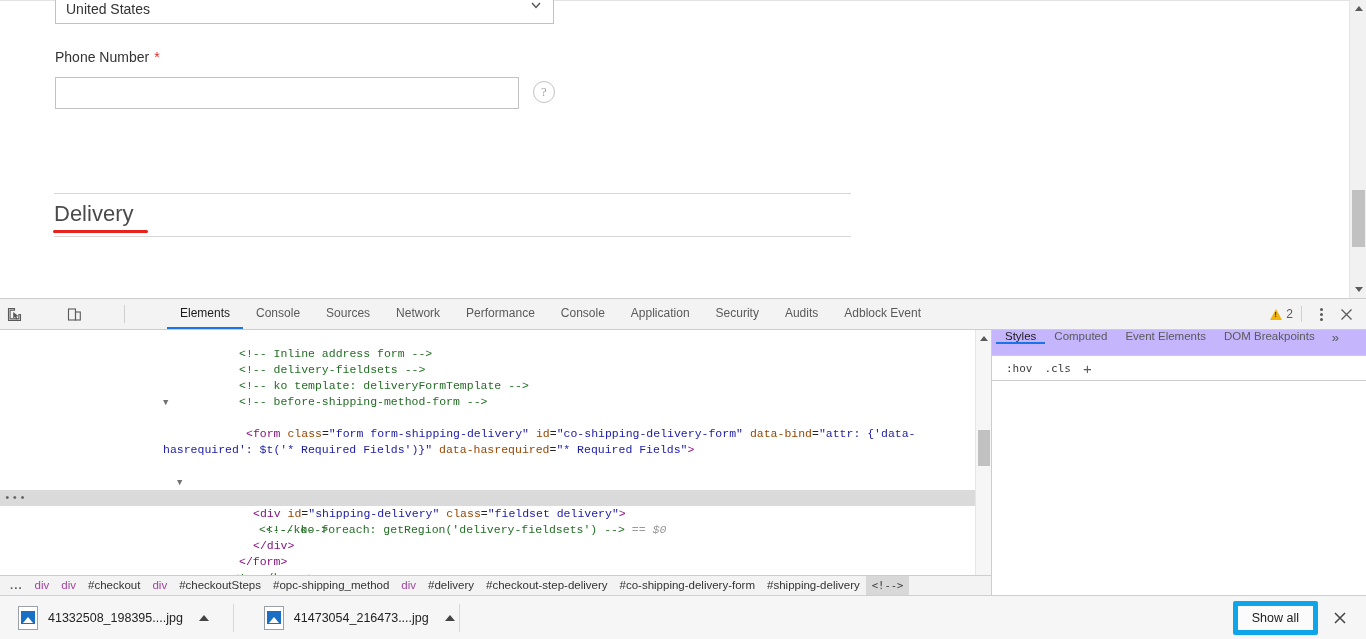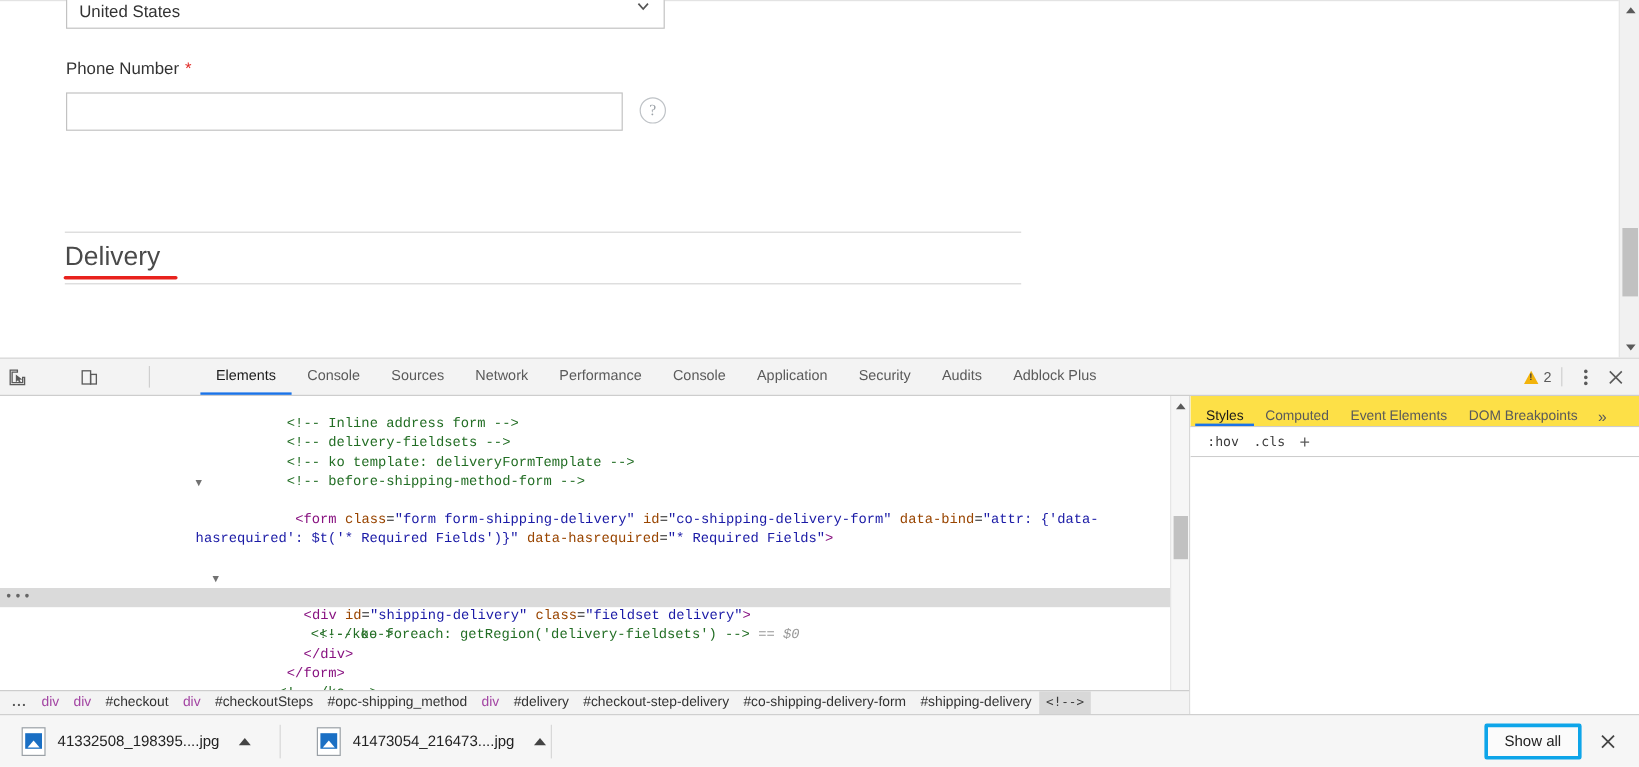--- a/index.html
+++ b/index.html
@@ -295,23 +295,23 @@
     background: #c1c1c1;
   }
 
   .styles-panel {
     position: relative;
     flex: 1;
     background: #fff;
     overflow: hidden;
   }
   .styles-tabs {
-    display: flex; align-items: flex-end;
+    display: flex; align-items: flex-start;
     height: 26px;
-    background: #fde047;
+    background: #c4b5fd;
     border-bottom: 1px solid #cdcdcd;
     padding-left: 4px;
   }
   .styles-tab {
     padding: 0 9px;
     display: flex; align-items: center;
     font-size: 11.5px;
     color: #5a5a5a;
     border-bottom: 2px solid transparent;
     white-space: nowrap;
@@ -444,21 +444,21 @@
     border-right: 5px solid transparent;
     border-bottom: 6px solid #444;
   }
   .dl-right {
     margin-left: auto;
     display: flex; align-items: center;
     gap: 10px;
     padding-right: 14px;
   }
   .showall-btn {
-    border: 3px solid #0ea5e9;
+    border: 5px solid #0ea5e9;
     background: #fbfbfb;
     border-radius: 2px;
     padding: 5px 14px;
     font-size: 12.5px;
     color: #222;
     font-family: "Liberation Sans", sans-serif;
   }
   .dl-close {
     width: 24px; height: 24px;
     display: flex; align-items: center; justify-content: center;
@@ -531,21 +531,21 @@
     <div class="dt-tabs">
       <div class="dt-tab active">Elements</div>
       <div class="dt-tab">Console</div>
       <div class="dt-tab">Sources</div>
       <div class="dt-tab">Network</div>
       <div class="dt-tab">Performance</div>
       <div class="dt-tab">Console</div>
       <div class="dt-tab">Application</div>
       <div class="dt-tab">Security</div>
       <div class="dt-tab">Audits</div>
-      <div class="dt-tab">Adblock Plus</div>
+      <div class="dt-tab">Adblock Event</div>
     </div>
     <div class="dt-right">
       <div class="warn-group">
         <span class="warn-tri"></span>
         <span>2</span>
       </div>
       <div class="kebab">
           <span></span>
           <span></span>
           <span></span>

